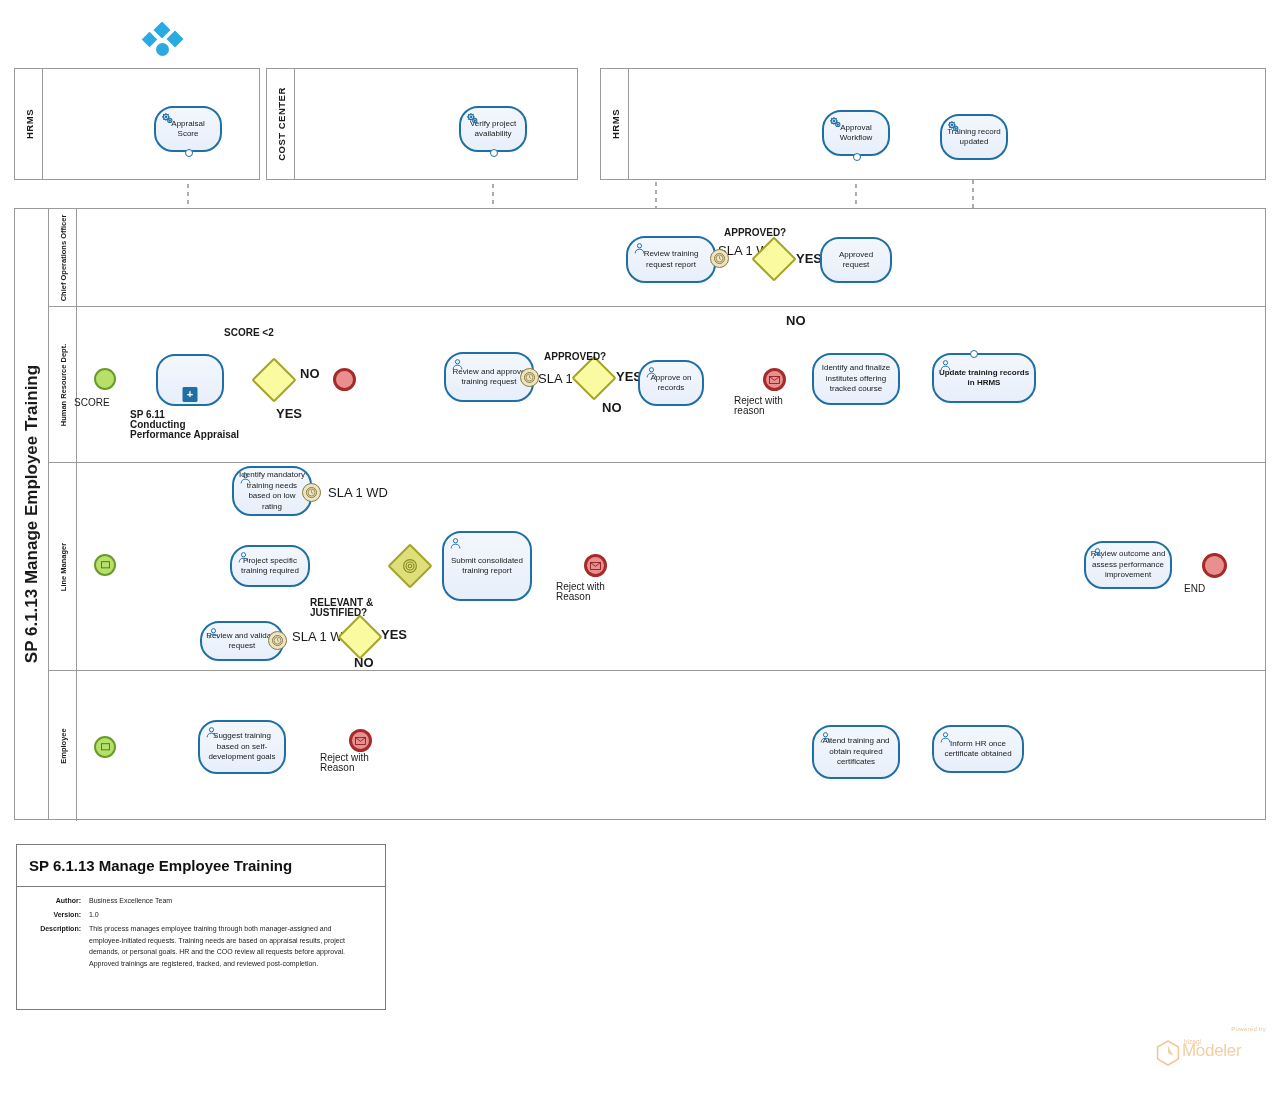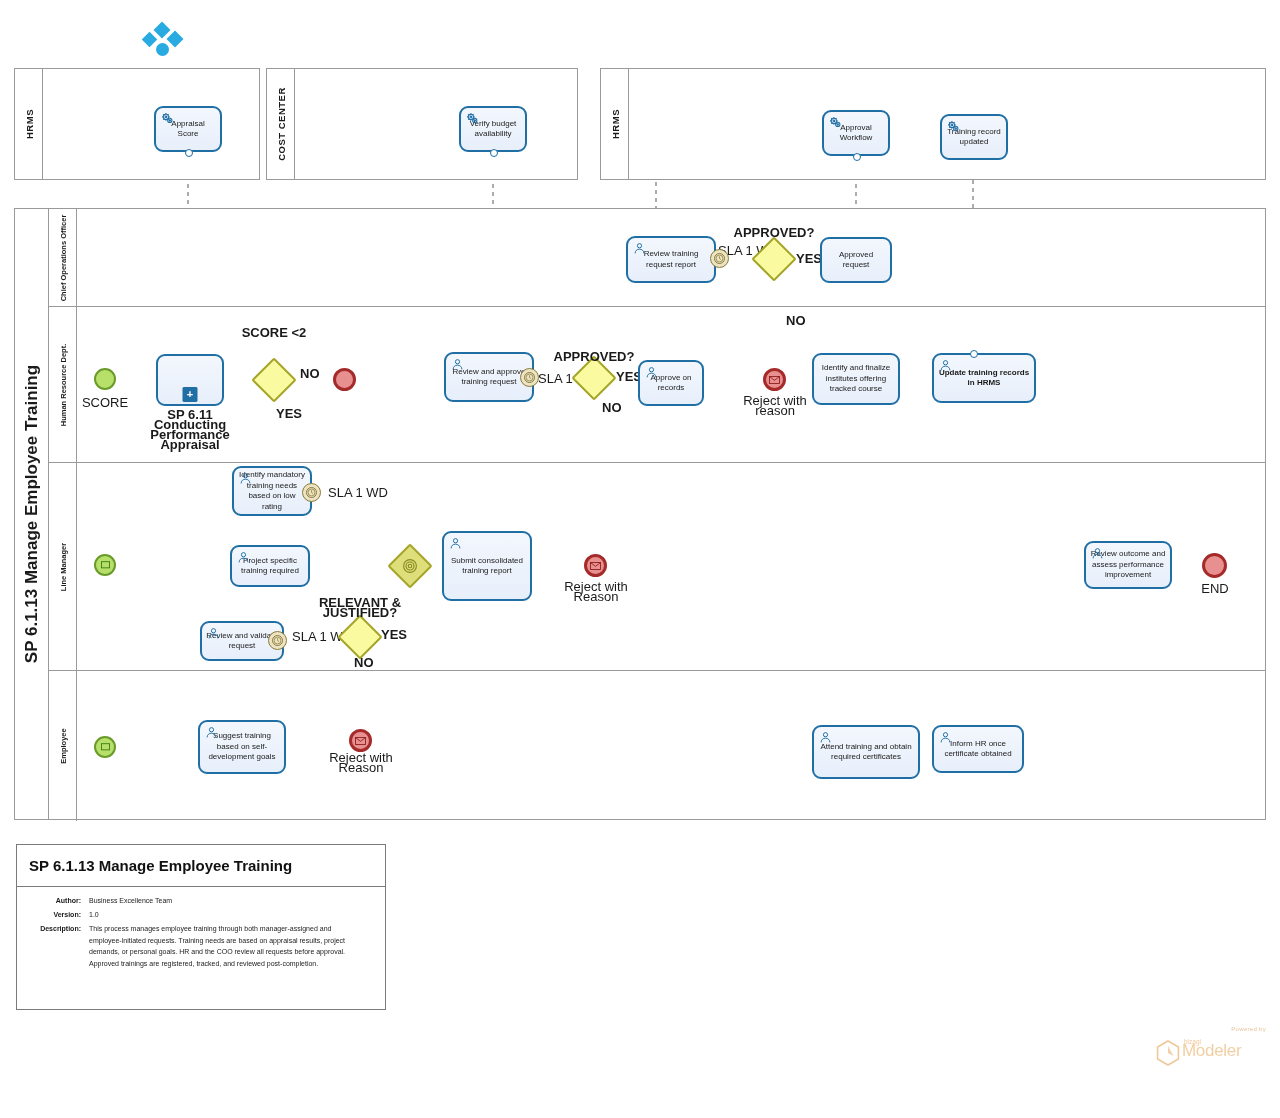--- a/index.html
+++ b/index.html
@@ -19,29 +19,29 @@
   .pool-header{position:absolute;left:0;top:0;bottom:0;width:28px;border-right:1px solid #9a9a9a;box-sizing:border-box;}
   .pool-header span{position:absolute;left:50%;top:50%;transform:translate(-50%,-50%) rotate(-90deg);white-space:nowrap;font-size:9.5px;font-weight:bold;letter-spacing:.5px;color:#1a1a1a;}
   .main-pool-header{width:34px;}
   .main-pool-header span{font-size:17px;font-weight:bold;letter-spacing:0;}
   .lane{position:absolute;left:34px;right:0;border-bottom:1px solid #9a9a9a;box-sizing:border-box;}
   .lane.last{border-bottom:none;}
   .lane-header{position:absolute;left:0;top:0;bottom:0;width:28px;border-right:1px solid #9a9a9a;box-sizing:border-box;}
   .lane-header span{position:absolute;left:50%;top:50%;transform:translate(-50%,-50%) rotate(-90deg);white-space:nowrap;font-size:7.5px;font-weight:bold;color:#1a1a1a;}
 
   
-  .task{position:absolute;box-sizing:border-box;border:2px solid #1f6fa5;border-radius:9px;
+  .task{position:absolute;box-sizing:border-box;border:2px solid #1f6fa5;border-radius:19px;
         background:linear-gradient(180deg,#f3f7fd 0%,#e7effb 100%);
         display:flex;align-items:center;justify-content:center;text-align:center;
         font-size:8px;line-height:10.5px;color:#1a1a1a;padding:2px 4px;}
   .task .tlabel{width:100%;}
   .task-icon{position:absolute;left:5px;top:4px;width:13px;height:13px;}
   .subproc-plus{position:absolute;left:50%;bottom:2px;transform:translateX(-50%);width:13px;height:13px;border:1px solid #1f6fa5;background:#1f6fa5;color:#fff;font-size:11px;line-height:12px;text-align:center;font-weight:bold;border-radius:1px;}
 
-  .ext-label{position:absolute;text-align:center;font-size:13px;line-height:10px;font-weight:bold;color:#1a1a1a;}
+  .ext-label{position:absolute;font-size:10px;line-height:10px;font-weight:bold;color:#1a1a1a;}
   .ext-label.norm{font-weight:normal;}
 
   .evt{position:absolute;border-radius:50%;box-sizing:border-box;}
   .evt-start{border:2px solid #6a9a2a;background:#b6e06a;}
   .evt-start-msg{border:2px solid #6a9a2a;background:#b6e06a;display:flex;align-items:center;justify-content:center;}
   .evt-end{border:3px solid #a52a2a;background:#e8908f;}
   .evt-end-msg{border:3px solid #a52a2a;background:#e8908f;display:flex;align-items:center;justify-content:center;}
 
   .gw{position:absolute;box-sizing:border-box;}
   .gw-inner{width:100%;height:100%;transform:rotate(45deg);box-sizing:border-box;border:2px solid #a5a52a;background:#fafaa0;border-radius:2px;}
@@ -219,21 +219,21 @@
   <div class="task" style="left:459px;top:106px;width:68px;height:46px;">
     <svg class="task-icon" viewBox="0 0 16 16">
       <g fill="none" stroke="#1f6fa5" stroke-width="1.3">
         <circle cx="6" cy="6" r="3.2"></circle>
           <circle cx="6" cy="6" r="1"></circle>
         <path d="M6 1.3v1.2M6 9.5v1.2M1.3 6h1.2M9.5 6h1.2M2.7 2.7l.85.85M8.45 8.45l.85.85M9.3 2.7l-.85.85M3.55 8.45l-.85.85"></path>
         <circle cx="10.8" cy="10.4" r="2.6"></circle>
           <circle cx="10.8" cy="10.4" r=".8"></circle>
       </g>
     </svg>
-    <span class="tlabel">Verify budget availability</span>
+    <span class="tlabel">Verify project availability</span>
   </div>
   <div class="msg-endpt" style="left:490px;top:149px;"></div>
 
   <div class="task" style="left:822px;top:110px;width:68px;height:46px;">
     <svg class="task-icon" viewBox="0 0 16 16">
       <g fill="none" stroke="#1f6fa5" stroke-width="1.3">
         <circle cx="6" cy="6" r="3.2"></circle>
           <circle cx="6" cy="6" r="1"></circle>
         <path d="M6 1.3v1.2M6 9.5v1.2M1.3 6h1.2M9.5 6h1.2M2.7 2.7l.85.85M8.45 8.45l.85.85M9.3 2.7l-.85.85M3.55 8.45l-.85.85"></path>
         <circle cx="10.8" cy="10.4" r="2.6"></circle>
@@ -483,21 +483,21 @@
   </div>
 
   <div class="evt evt-end-msg" style="left:349px;top:729px;width:23px;height:23px;">
     <svg viewBox="0 0 14 10" width="11" height="8">
       <rect x="0.6" y="0.6" width="12.8" height="8.8" fill="none" stroke="#8b1a1a" stroke-width="1.1"></rect>
       <path d="M0.6,0.6 L7,5.4 L13.4,0.6" fill="none" stroke="#8b1a1a" stroke-width="1.1"></path>
     </svg>
   </div>
   <div class="ext-label norm" style="left:320px;top:753px;width:82px;">Reject with Reason</div>
 
-  <div class="task" style="left:812px;top:725px;width:108px;height:54px;">
+  <div class="task" style="left:812px;top:725px;width:88px;height:54px;">
     <svg class="task-icon" viewBox="0 0 16 16">
       <g fill="none" stroke="#1f6fa5" stroke-width="1.2">
         <circle cx="8" cy="4.6" r="2.6"></circle>
           <path d="M2.6 14c0-3.2 2.4-5.2 5.4-5.2s5.4 2 5.4 5.2"></path>
       </g>
     </svg>
     <span class="tlabel">Attend training and obtain required certificates</span>
   </div>
 
   <div class="task" style="left:932px;top:725px;width:92px;height:48px;">

